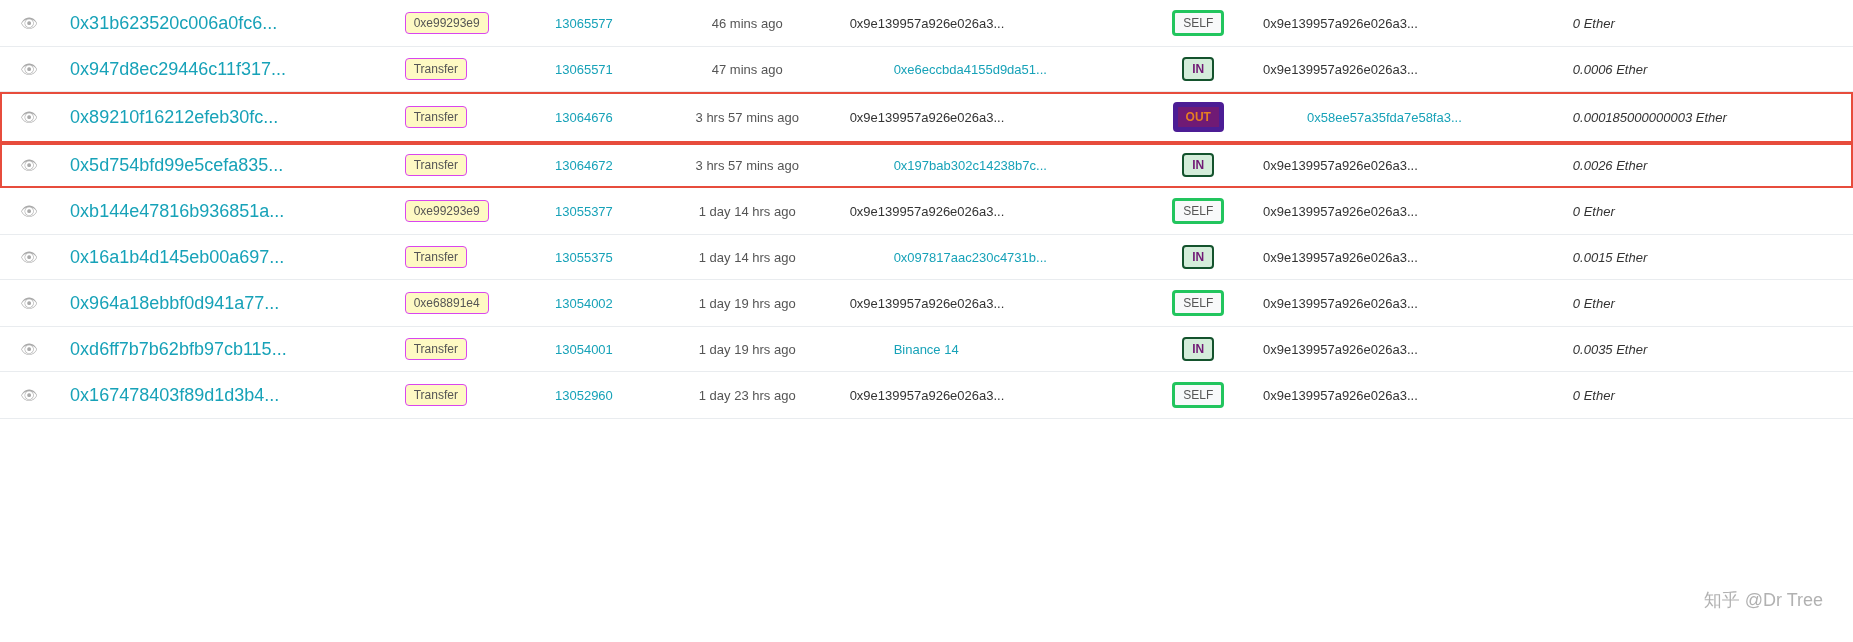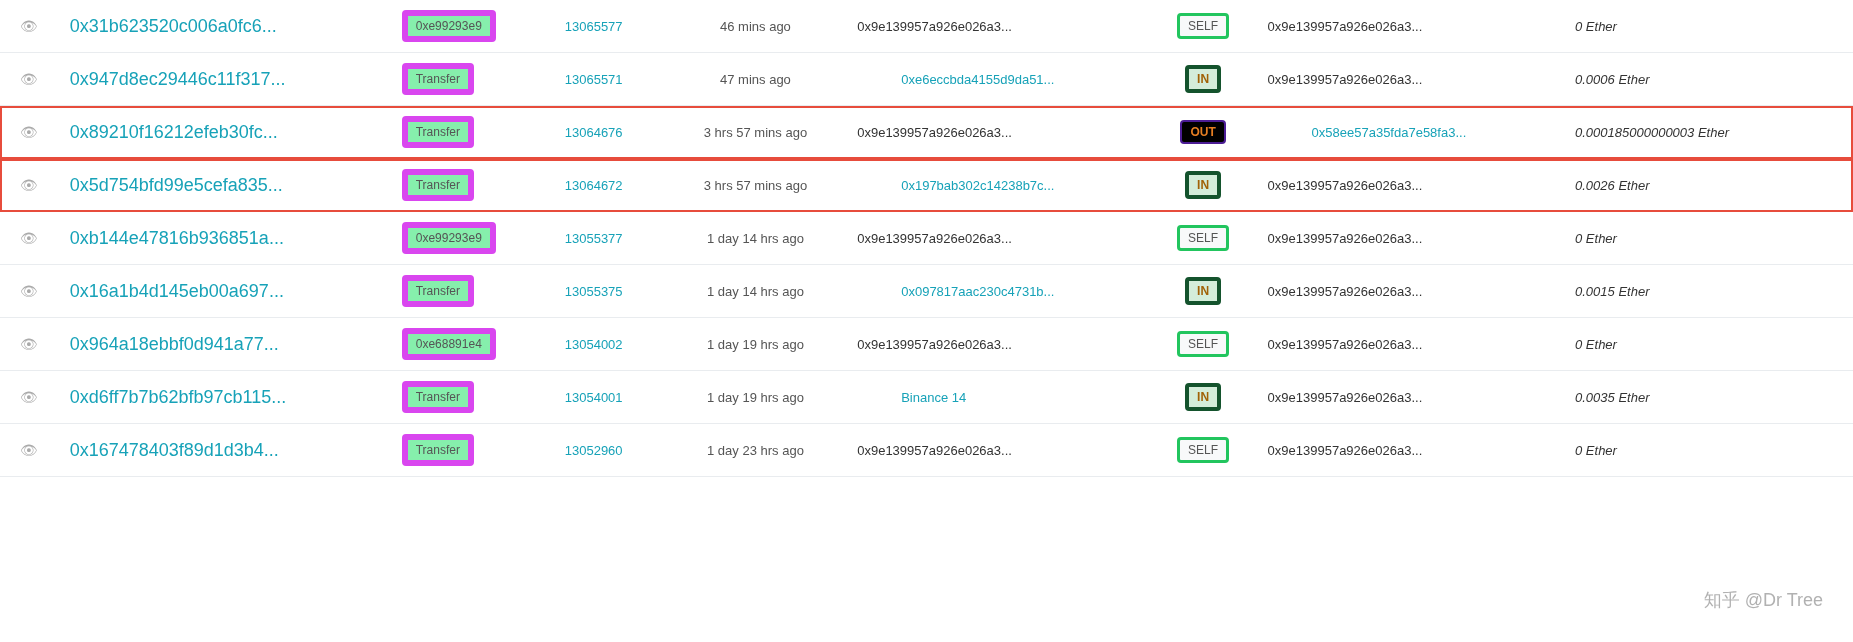--- a/index.html
+++ b/index.html
@@ -39,39 +39,39 @@
     .tx-hash {
       color: #17a2b8;
       text-decoration: none;
       font-size: 18px;
     }
     .badge {
       display: inline-block;
       padding: 3px 8px;
       border-radius: 4px;
       font-size: 12px;
-      border: 6px solid #d946ef;
-      background: #86efac;
+      border: 1px solid #d946ef;
+      background: #fef9c3;
       color: #555;
     }
     .badge-self {
       background: #f8f9fa;
       color: #555;
       border: 3px solid #22c55e;
     }
     .badge-in {
       background: #d4edda;
-      color: #a16207;
-      border: 4px solid #14532d;
+      color: #701a75;
+      border: 2px solid #14532d;
       font-weight: bold;
     }
     .badge-out {
-      background: #000000;
+      background: #701a75;
       color: #e67e22;
-      border: 2px solid #4c1d95;
+      border: 5px solid #4c1d95;
       font-weight: bold;
     }
     .block-link {
       color: #17a2b8;
       text-decoration: none;
     }
     .addr-link {
       color: #17a2b8;
       text-decoration: none;
       margin-left: 44px;

